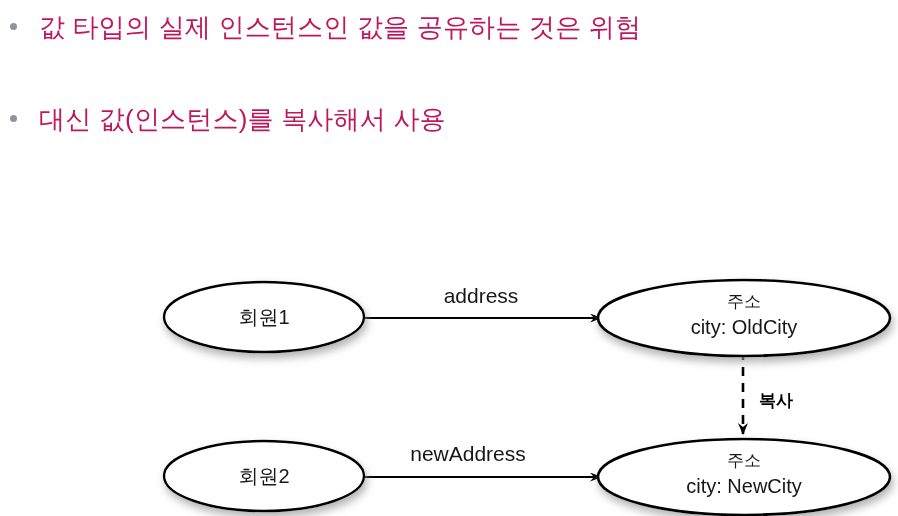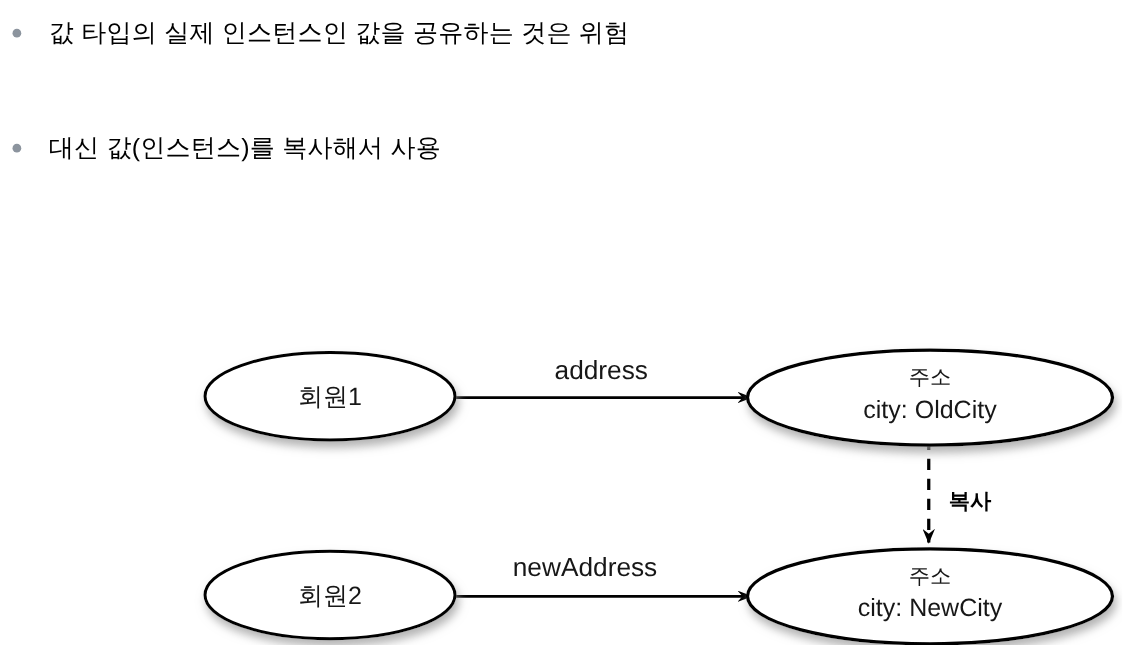--- a/index.html
+++ b/index.html
@@ -37,23 +37,23 @@
     width: 7px;
     height: 7px;
     border-radius: 50%;
     background: #8c949e;
     margin-left: 10px;
     margin-top: 17px;
     flex: 0 0 auto;
   }
   .bullet-text {
     margin-left: 22px;
-    font-size: 20px;
+    font-size: 26px;
     line-height: 42px;
-    color: #000000;
+    color: #be185d;
     letter-spacing: 0.2px;
     font-weight: 400;
   }
 
   
   .diagram {
     position: absolute;
     left: 0;
     top: 18px;
     width: 760px;

